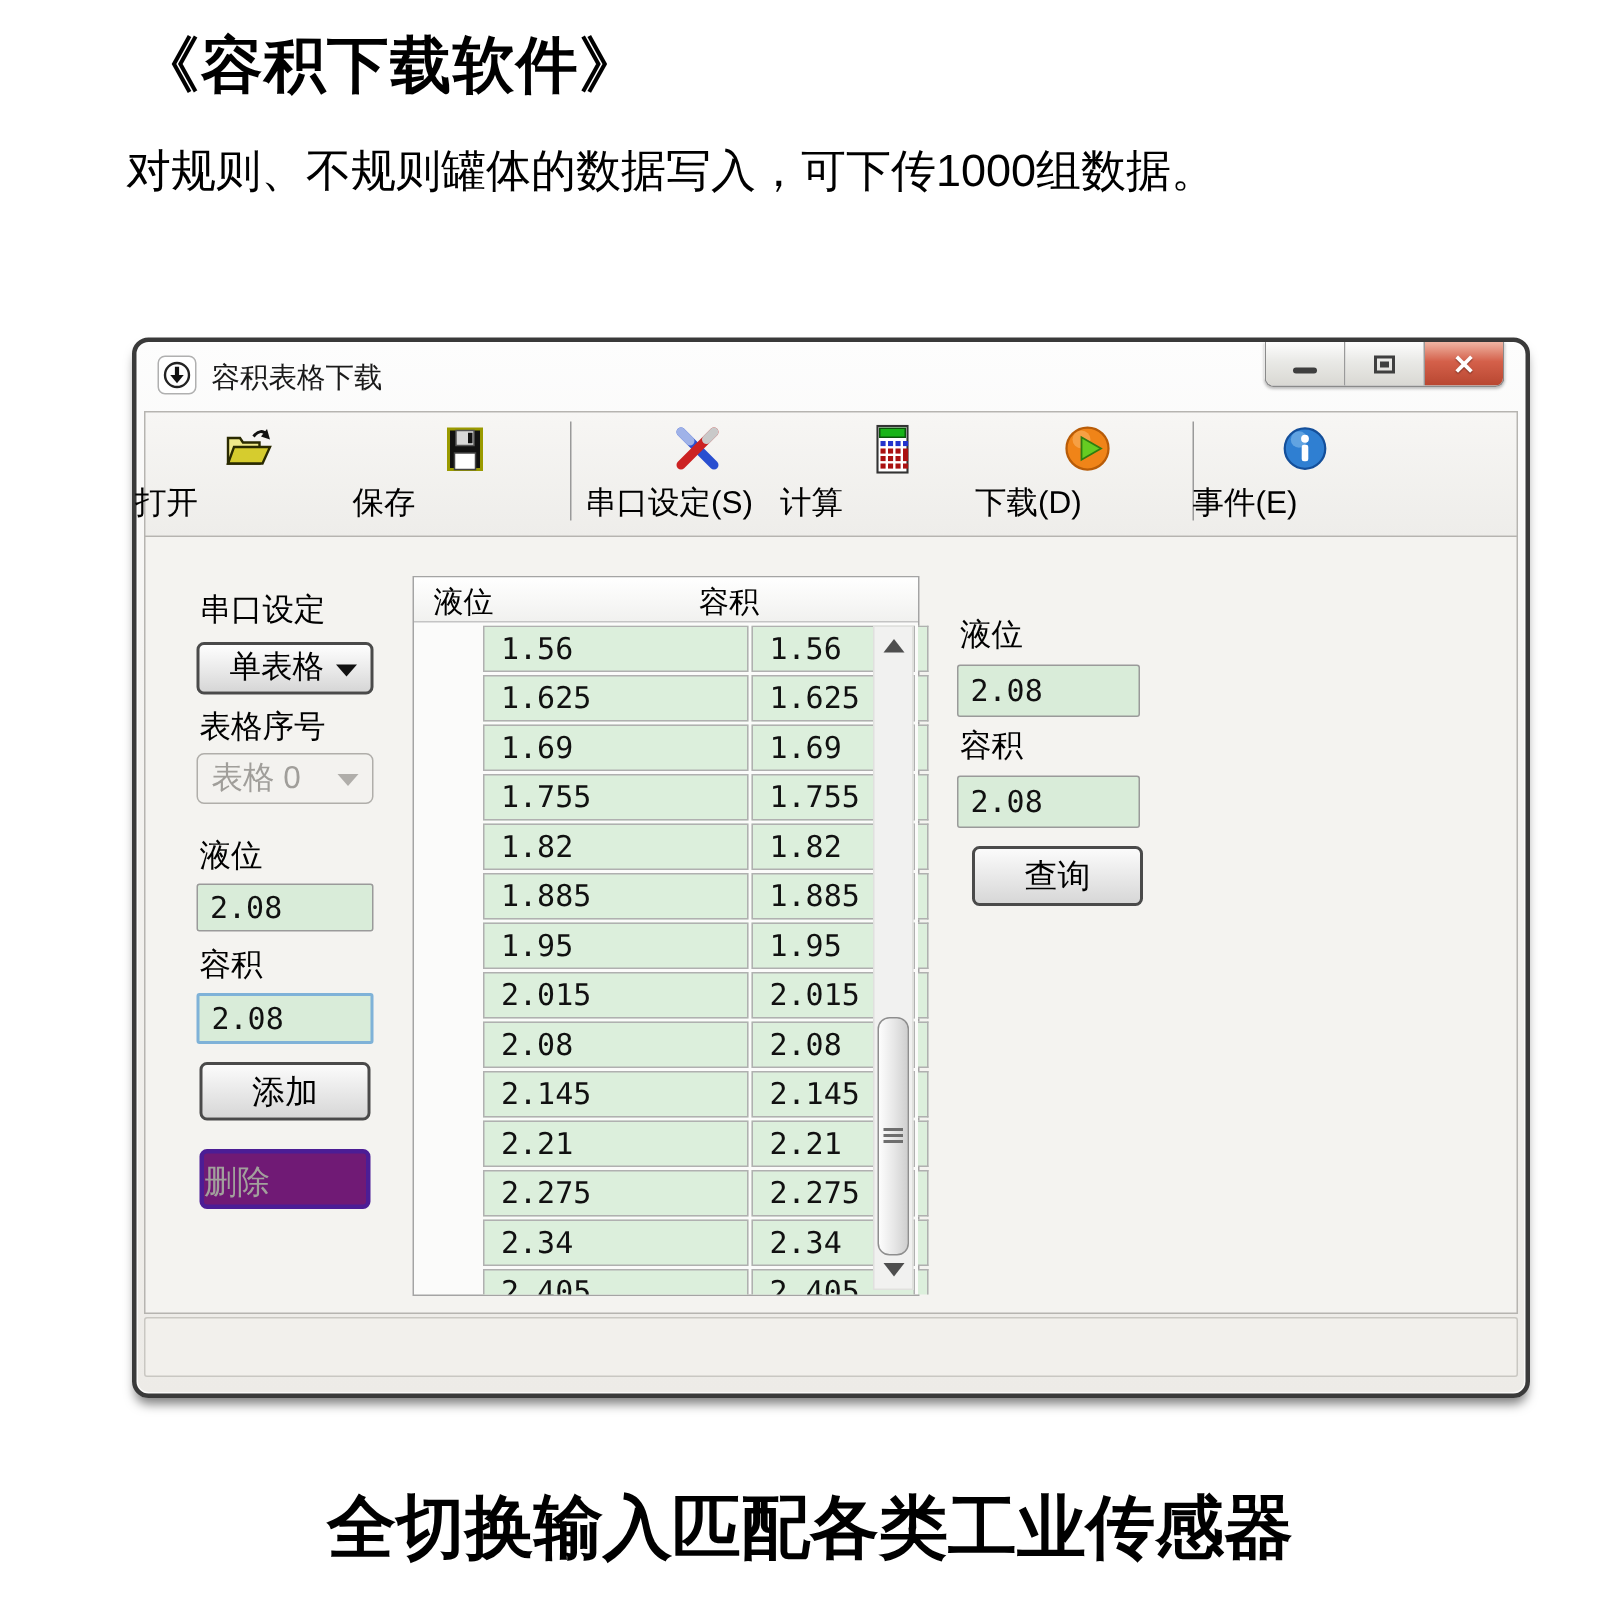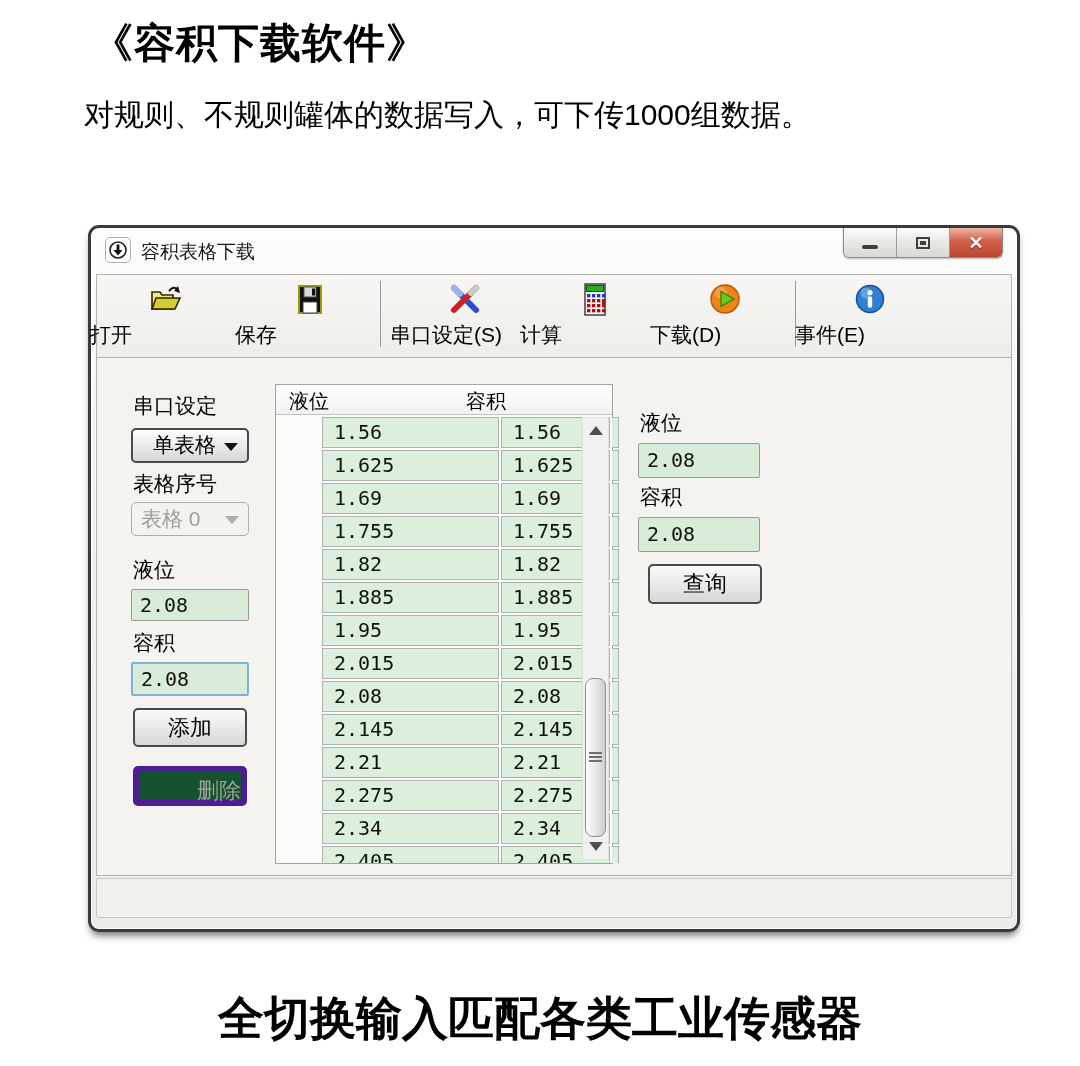--- a/index.html
+++ b/index.html
@@ -57,22 +57,22 @@
               border-left:7px solid transparent; border-right:7px solid transparent; border-top:8px solid #111; }
   .dd-arrow.off { border-top-color:#b0aeaa; }
 
   .input-green { position:absolute; background:#d9ecd9; border:1px solid #9a9a9a; border-radius:2px;
                  font-family:"DejaVu Sans Mono",monospace; font-size:20px; color:#111; padding-left:8px; }
   .input-focus { border:2px solid #7fb2d8; }
 
   .btn { position:absolute; border:2px solid #4a4a4a; border-radius:5px; text-align:center;
          background:linear-gradient(180deg,#fbfbfb,#e9e9e9 50%,#d7d7d7);
          font-size:22px; color:#000; cursor:default; }
-  .btn-off { position:absolute; border:6px solid #4c1d95; border-radius:5px; text-align:right;
-             background:#14532d; font-size:22px; color:#a2a09c; cursor:default; }
+  .btn-off { position:absolute; border:3px solid #4c1d95; border-radius:5px; text-align:left;
+             background:#701a75; font-size:22px; color:#a2a09c; cursor:default; }
 
   
   .tbl { position:absolute; left:178px; top:26px; width:338px; height:480px;
          background:#fbfbfa; border:1px solid #a4a4a4; }
   .tbl-head { position:absolute; left:0; top:0; right:0; height:30px;
               background:linear-gradient(180deg,#ffffff,#f1f1ef); border-bottom:1px solid #c4c4c4; }
   .th { position:absolute; top:3px; font-size:20px; color:#000; }
   .tbl-rows { position:absolute; left:6px; top:32px; width:357px; bottom:0; overflow:hidden;margin-left:40px; }
   .trow { display:flex; height:31px; margin-bottom:2px; }
   .tcell { background:#dcefdc; border:1px solid #b0b0b0; font-family:"DejaVu Sans Mono",monospace;

